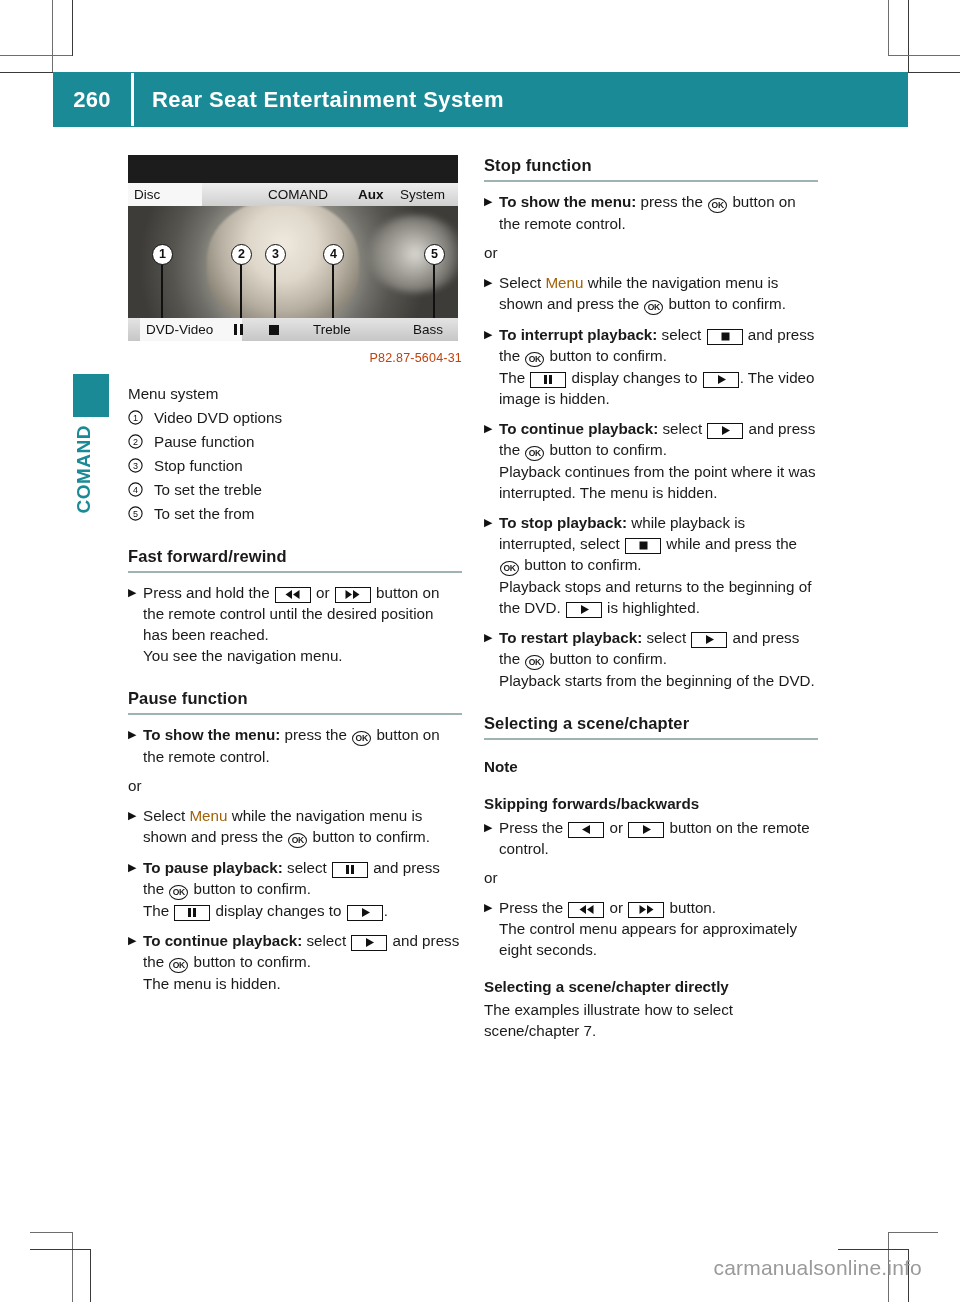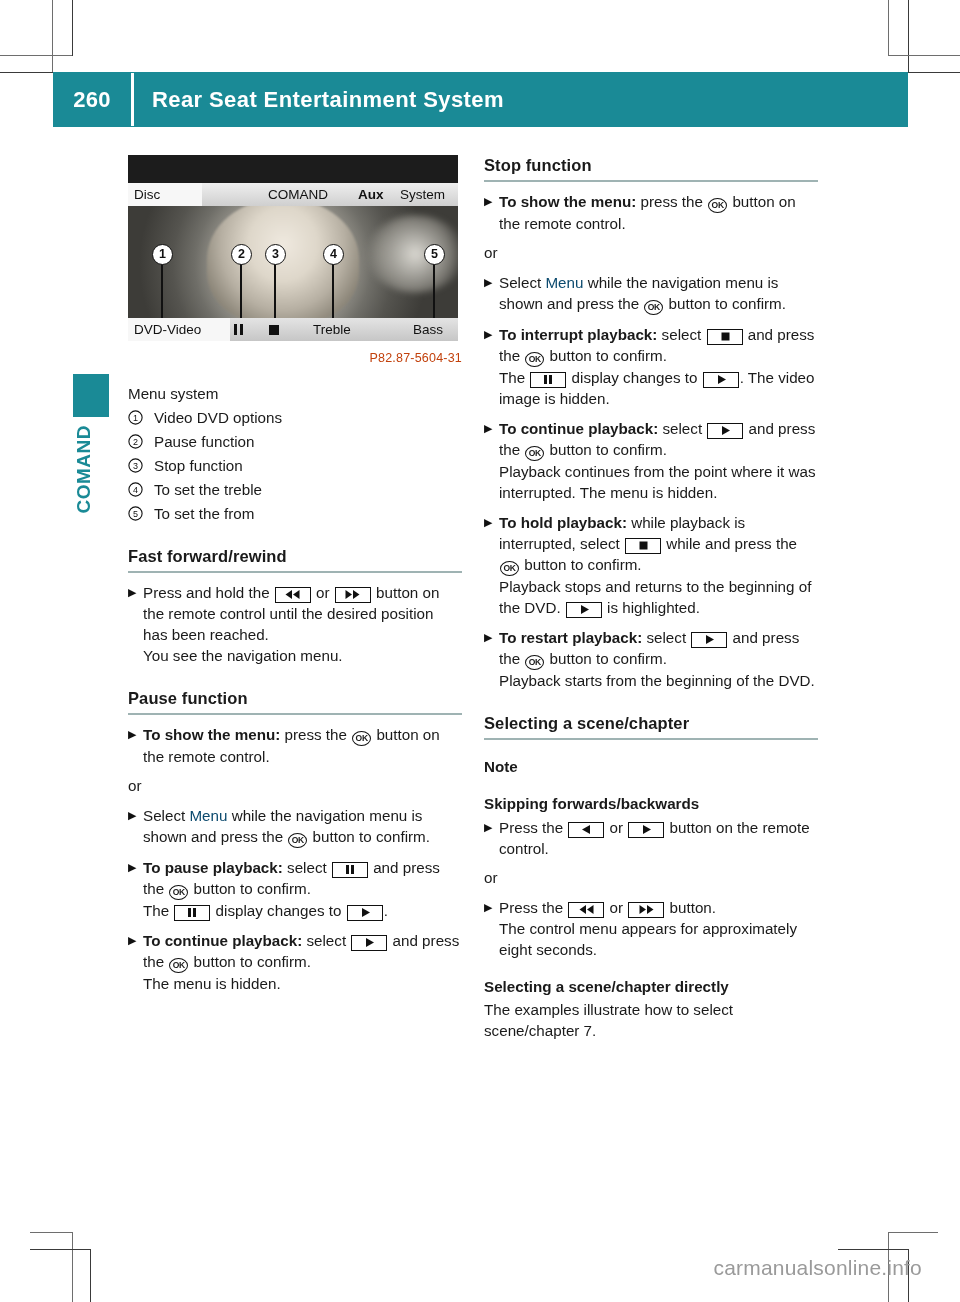--- a/index.html
+++ b/index.html
@@ -136,21 +136,21 @@
     filter: blur(3px);
   }
   .scr-bottom {
     height: 23px;
     background: linear-gradient(#e4e4e4,#c6c6c6);
     position: relative;
     font-size: 13.5px;
     color: #111;
   }
   .scr-bottom .bi { position: absolute; top:0; height:23px; display:flex; align-items:center; white-space:nowrap; }
-  .scr-bottom .bi.sel { background:#f7f7f7; left:0; width:96px; padding-left:6px; }
+  .scr-bottom .bi.sel { background:#f7f7f7; left:12px; width:96px; padding-left:6px; }
 
   
   .callout {
     position: absolute;
     width: 19px; height: 19px;
     border-radius: 50%;
     background: #ffffff;
     border: 1.6px solid #111;
     color: #111;
     font-size: 12.5px;
@@ -210,21 +210,21 @@
   .step .arrow {
     flex: 0 0 15px;
     font-size: 11px;
     line-height: 21px;
     color: #111;
   }
   .step .body { flex: 1; }
   .plain { margin-top: 9px; }
   .or { margin-top: 8px; }
   b.lbl { font-weight: bold; }
-  .menu-word { color: #0c4a6e; }
+  .menu-word { color: #a16207; }
 
   
   .key {
     display: inline-block;
     border: 1.6px solid #111;
     background: #fff;
     min-width: 26px;
     height: 14px;
     line-height: 14px;
     text-align: center;
@@ -465,21 +465,21 @@
 
   <div class="step">
     <span class="arrow">▶</span>
     <span class="body"><b class="lbl">To continue playback:</b><span> select </span><span class="key"><svg width="12" height="9" viewBox="0 0 12 9">
             <polygon points="3,0 3,9 11,4.5" fill="#111"></polygon>
           </svg></span><span> and press the </span><span class="okbtn">OK</span><span> button to confirm.</span><br><span>Playback continues from the point where it was interrupted. The menu is hidden.</span></span>
   </div>
 
   <div class="step">
     <span class="arrow">▶</span>
-    <span class="body"><b class="lbl">To hold playback:</b><span> while playback is interrupted, select </span><span class="key"><svg width="12" height="9" viewBox="0 0 12 9">
+    <span class="body"><b class="lbl">To stop playback:</b><span> while playback is interrupted, select </span><span class="key"><svg width="12" height="9" viewBox="0 0 12 9">
             <rect x="2.5" y="0.5" width="8" height="8" fill="#111"></rect>
           </svg></span><span> while and press the </span><span class="okbtn">OK</span><span> button to confirm.</span><br><span>Playback stops and returns to the beginning of the DVD. </span><span class="key"><svg width="12" height="9" viewBox="0 0 12 9">
             <polygon points="3,0 3,9 11,4.5" fill="#111"></polygon>
           </svg></span><span> is highlighted.</span></span>
   </div>
 
   <div class="step">
     <span class="arrow">▶</span>
     <span class="body"><b class="lbl">To restart playback:</b><span> select </span><span class="key"><svg width="12" height="9" viewBox="0 0 12 9">
             <polygon points="3,0 3,9 11,4.5" fill="#111"></polygon>

